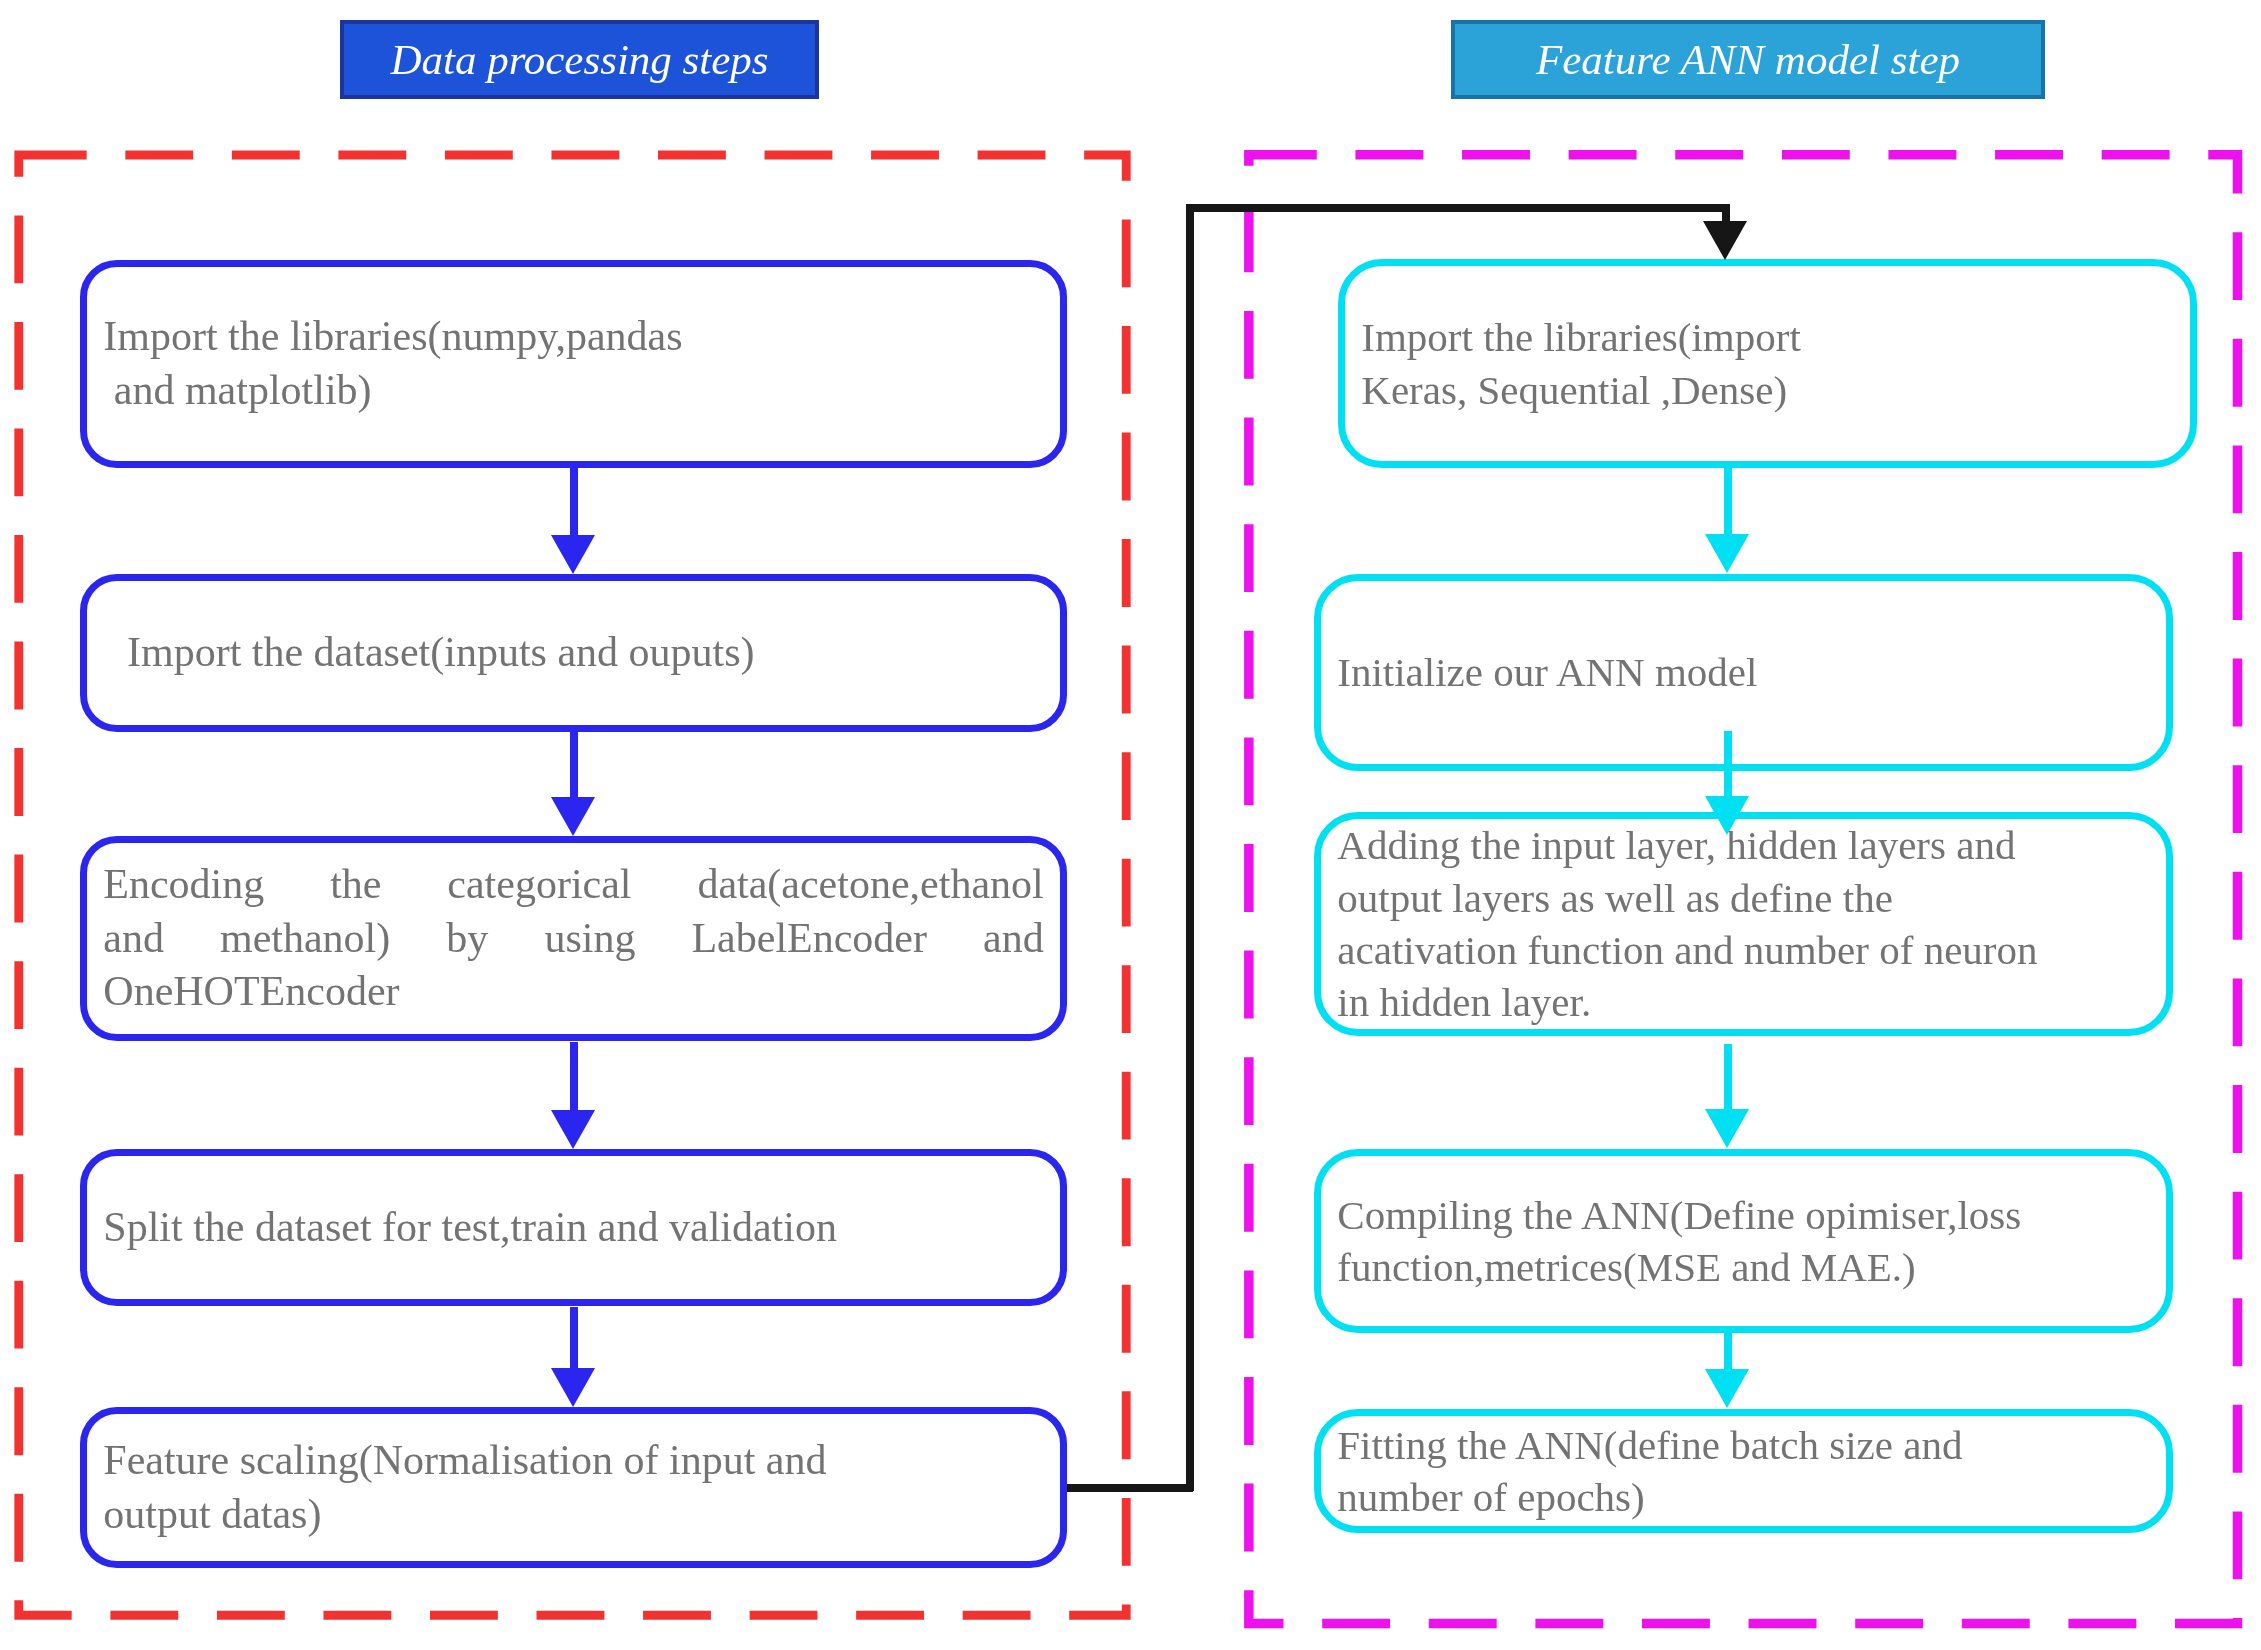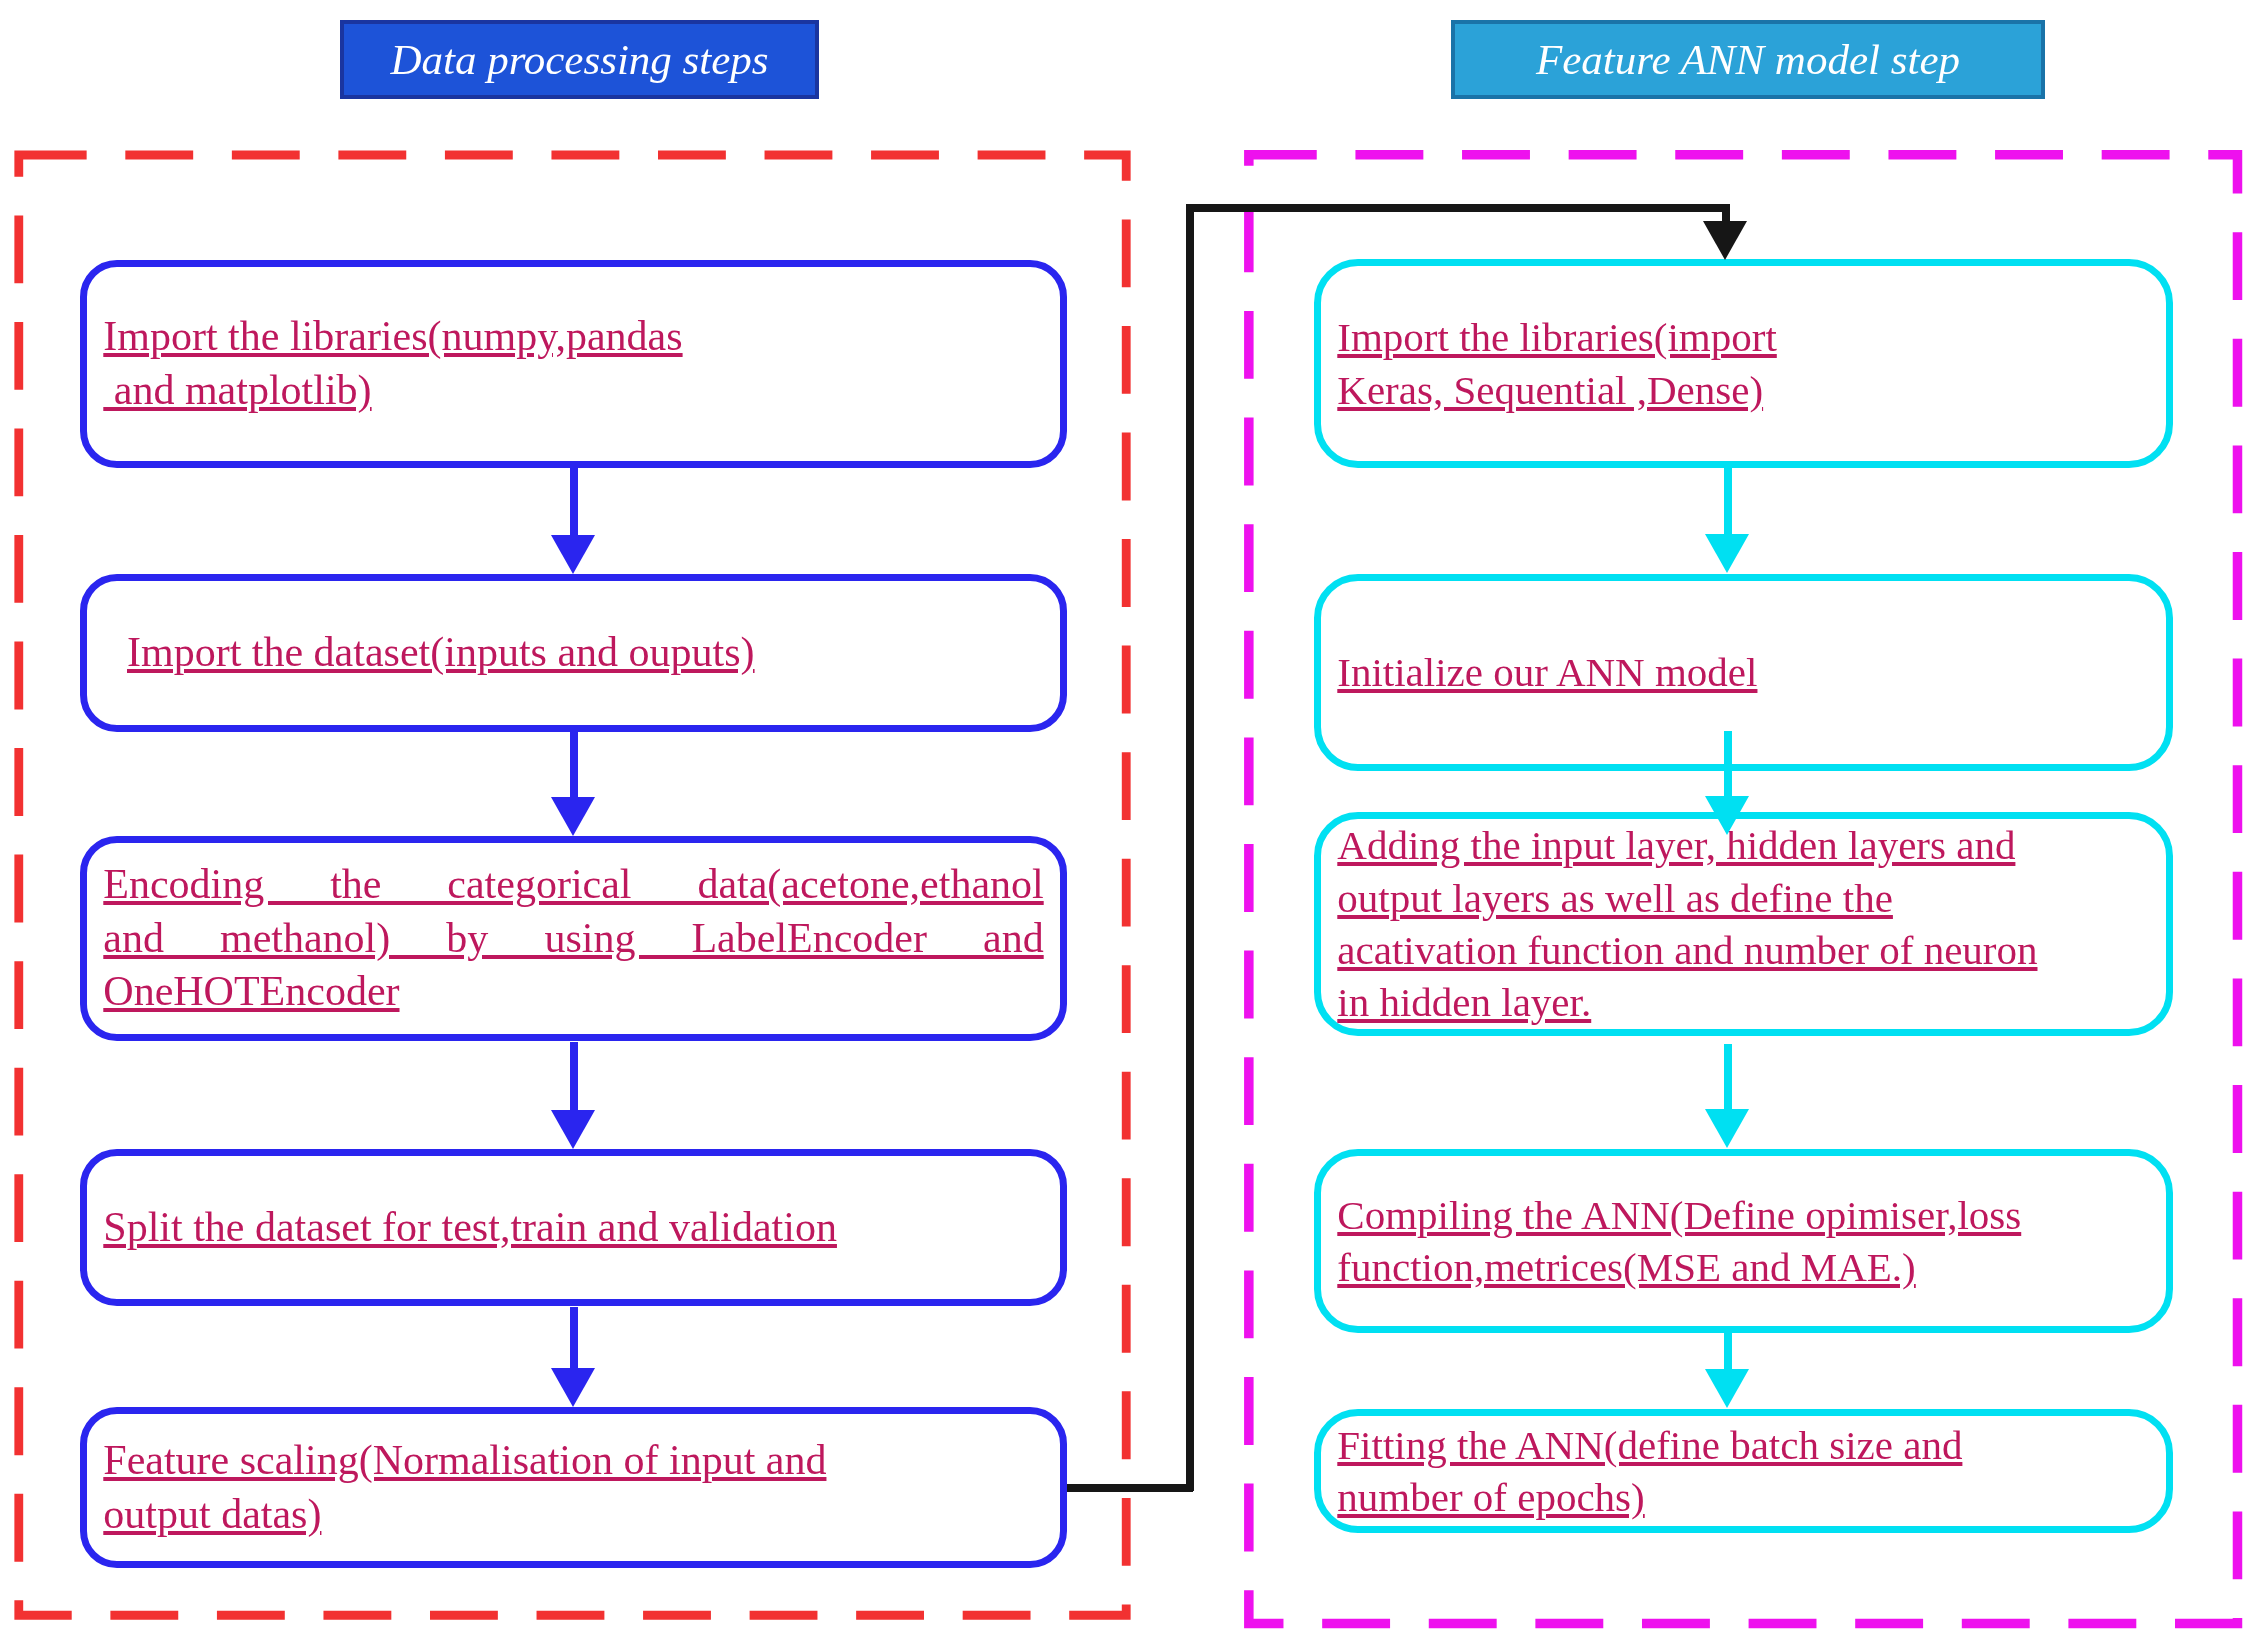--- a/index.html
+++ b/index.html
@@ -10,21 +10,21 @@
   .header { position:absolute; display:flex; align-items:center; justify-content:center;
             color:#ffffff; font-weight:normal; font-style:italic; font-size:43px; }
   .header-left  { left:340px;  top:19.7px; width:479px; height:79px;
                   background:#1d53d8; border:4.8px solid #1a35a0; }
   .header-right { left:1451px; top:19.7px; width:594px; height:79px;
                   background:#2ba2d8; border:4.8px solid #1a73a8; }
 
   .container-svg { position:absolute; }
 
   .box { position:absolute; display:flex; align-items:center; background:#ffffff;
-         color:#be185d; line-height:1.28;text-decoration:underline; }
+         color:#737373; line-height:1.28; }
   .left-box  { left:80px;  width:987px; border:7.5px solid #2a25ef; border-radius:37px;
                font-size:42px; padding:0 16.3px; }
   .right-box { left:1314px; width:859px; border:7.5px solid #00e0f2; border-radius:44px;
                font-size:41px; padding:0 16.3px; }
   .box-text { white-space:pre-line; display:block; width:100%; }
   .justified { text-align:justify; text-align-last:justify; -moz-text-align-last:justify; }
 
   .seg { position:absolute; }
   .blue-fill  { background:#2a25ef; }
   .cyan-fill  { background:#00e0f2; }
@@ -67,21 +67,21 @@
 OneHOTEncoder</div>
   </div>
   <div class="box left-box" style="top:1149px; height:157px;">
     <div class="box-text">Split the dataset for test,train and validation</div>
   </div>
   <div class="box left-box" style="top:1407px; height:161px;">
     <div class="box-text">Feature scaling(Normalisation of input and
 output datas)</div>
   </div>
 
-  <div class="box right-box" style="top:259px; height:209px;">
+  <div class="box right-box" style="top:259px; height:209px;margin-left:24px;">
     <div class="box-text">Import the libraries(import
 Keras, Sequential ,Dense)</div>
   </div>
   <div class="box right-box" style="top:574px; height:197px;">
     <div class="box-text">Initialize our ANN model</div>
   </div>
   <div class="box right-box" style="top:812px; height:224px;">
     <div class="box-text">Adding the input layer, hidden layers and
 output layers as well as define the
 acativation function and number of neuron

